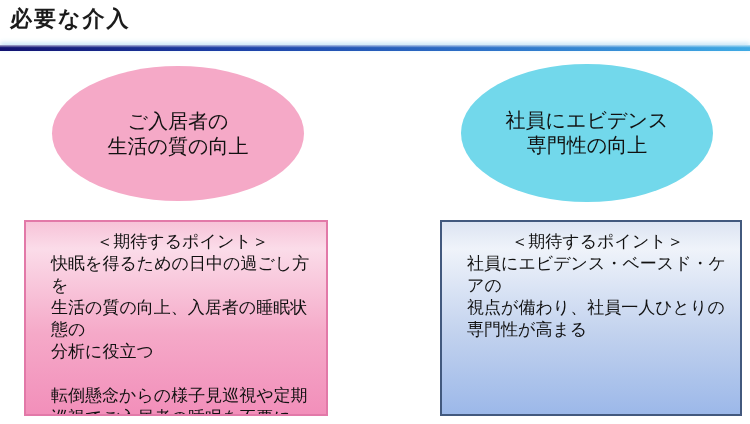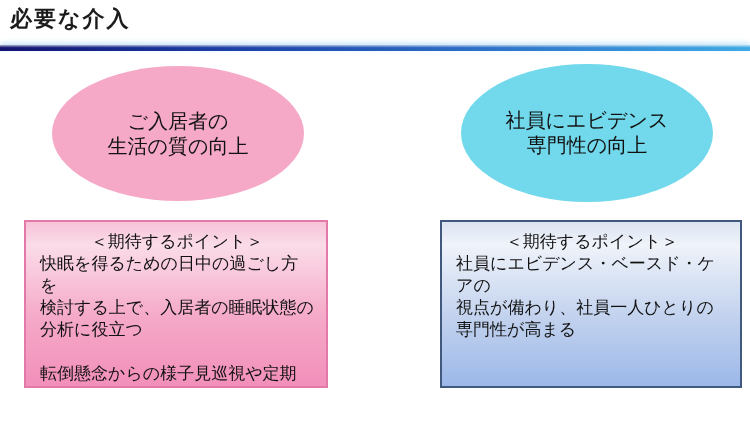--- a/index.html
+++ b/index.html
@@ -64,23 +64,23 @@
     left: 461px;
     top: 64px;
     width: 252px;
     height: 138px;
     background: var(--cyan_ellipse, #72d8eb);
   }
   
   .points-box {
     position: absolute;
     top: 220px;
-    height: 168px;
+    height: 196px;
     box-sizing: border-box;
-    padding: 9px 12px 0 14px;
+    padding: 9px 12px 0 25px;
     font-size: 17px;
     line-height: 22px;
     color: #111111;
     overflow: hidden;
   }
   .points-box.pink {
     left: 24px;
     width: 304px;
     border: 2px solid var(--pink_box_border, #e279a8);
     background: linear-gradient(180deg,
@@ -115,21 +115,21 @@
   <div class="slide-title">必要な介入</div>
 
   <div class="title-divider"></div>
 
   <div class="goal-ellipse pink">ご入居者の
 生活の質の向上</div>
 
   <div class="points-box pink">
     <div class="points-heading">＜期待するポイント＞</div>
     <p class="points-paragraph">快眠を得るための日中の過ごし方を
-検討する上で、入居者の睡眠状態の
+生活の質の向上、入居者の睡眠状態の
 分析に役立つ</p>
     <p class="points-paragraph">転倒懸念からの様子見巡視や定期
 巡視でご入居者の睡眠を不要に
 妨げることを減らせる</p>
   </div>
 
   <div class="goal-ellipse cyan">社員にエビデンス
 専門性の向上</div>
 
   <div class="points-box blue">

